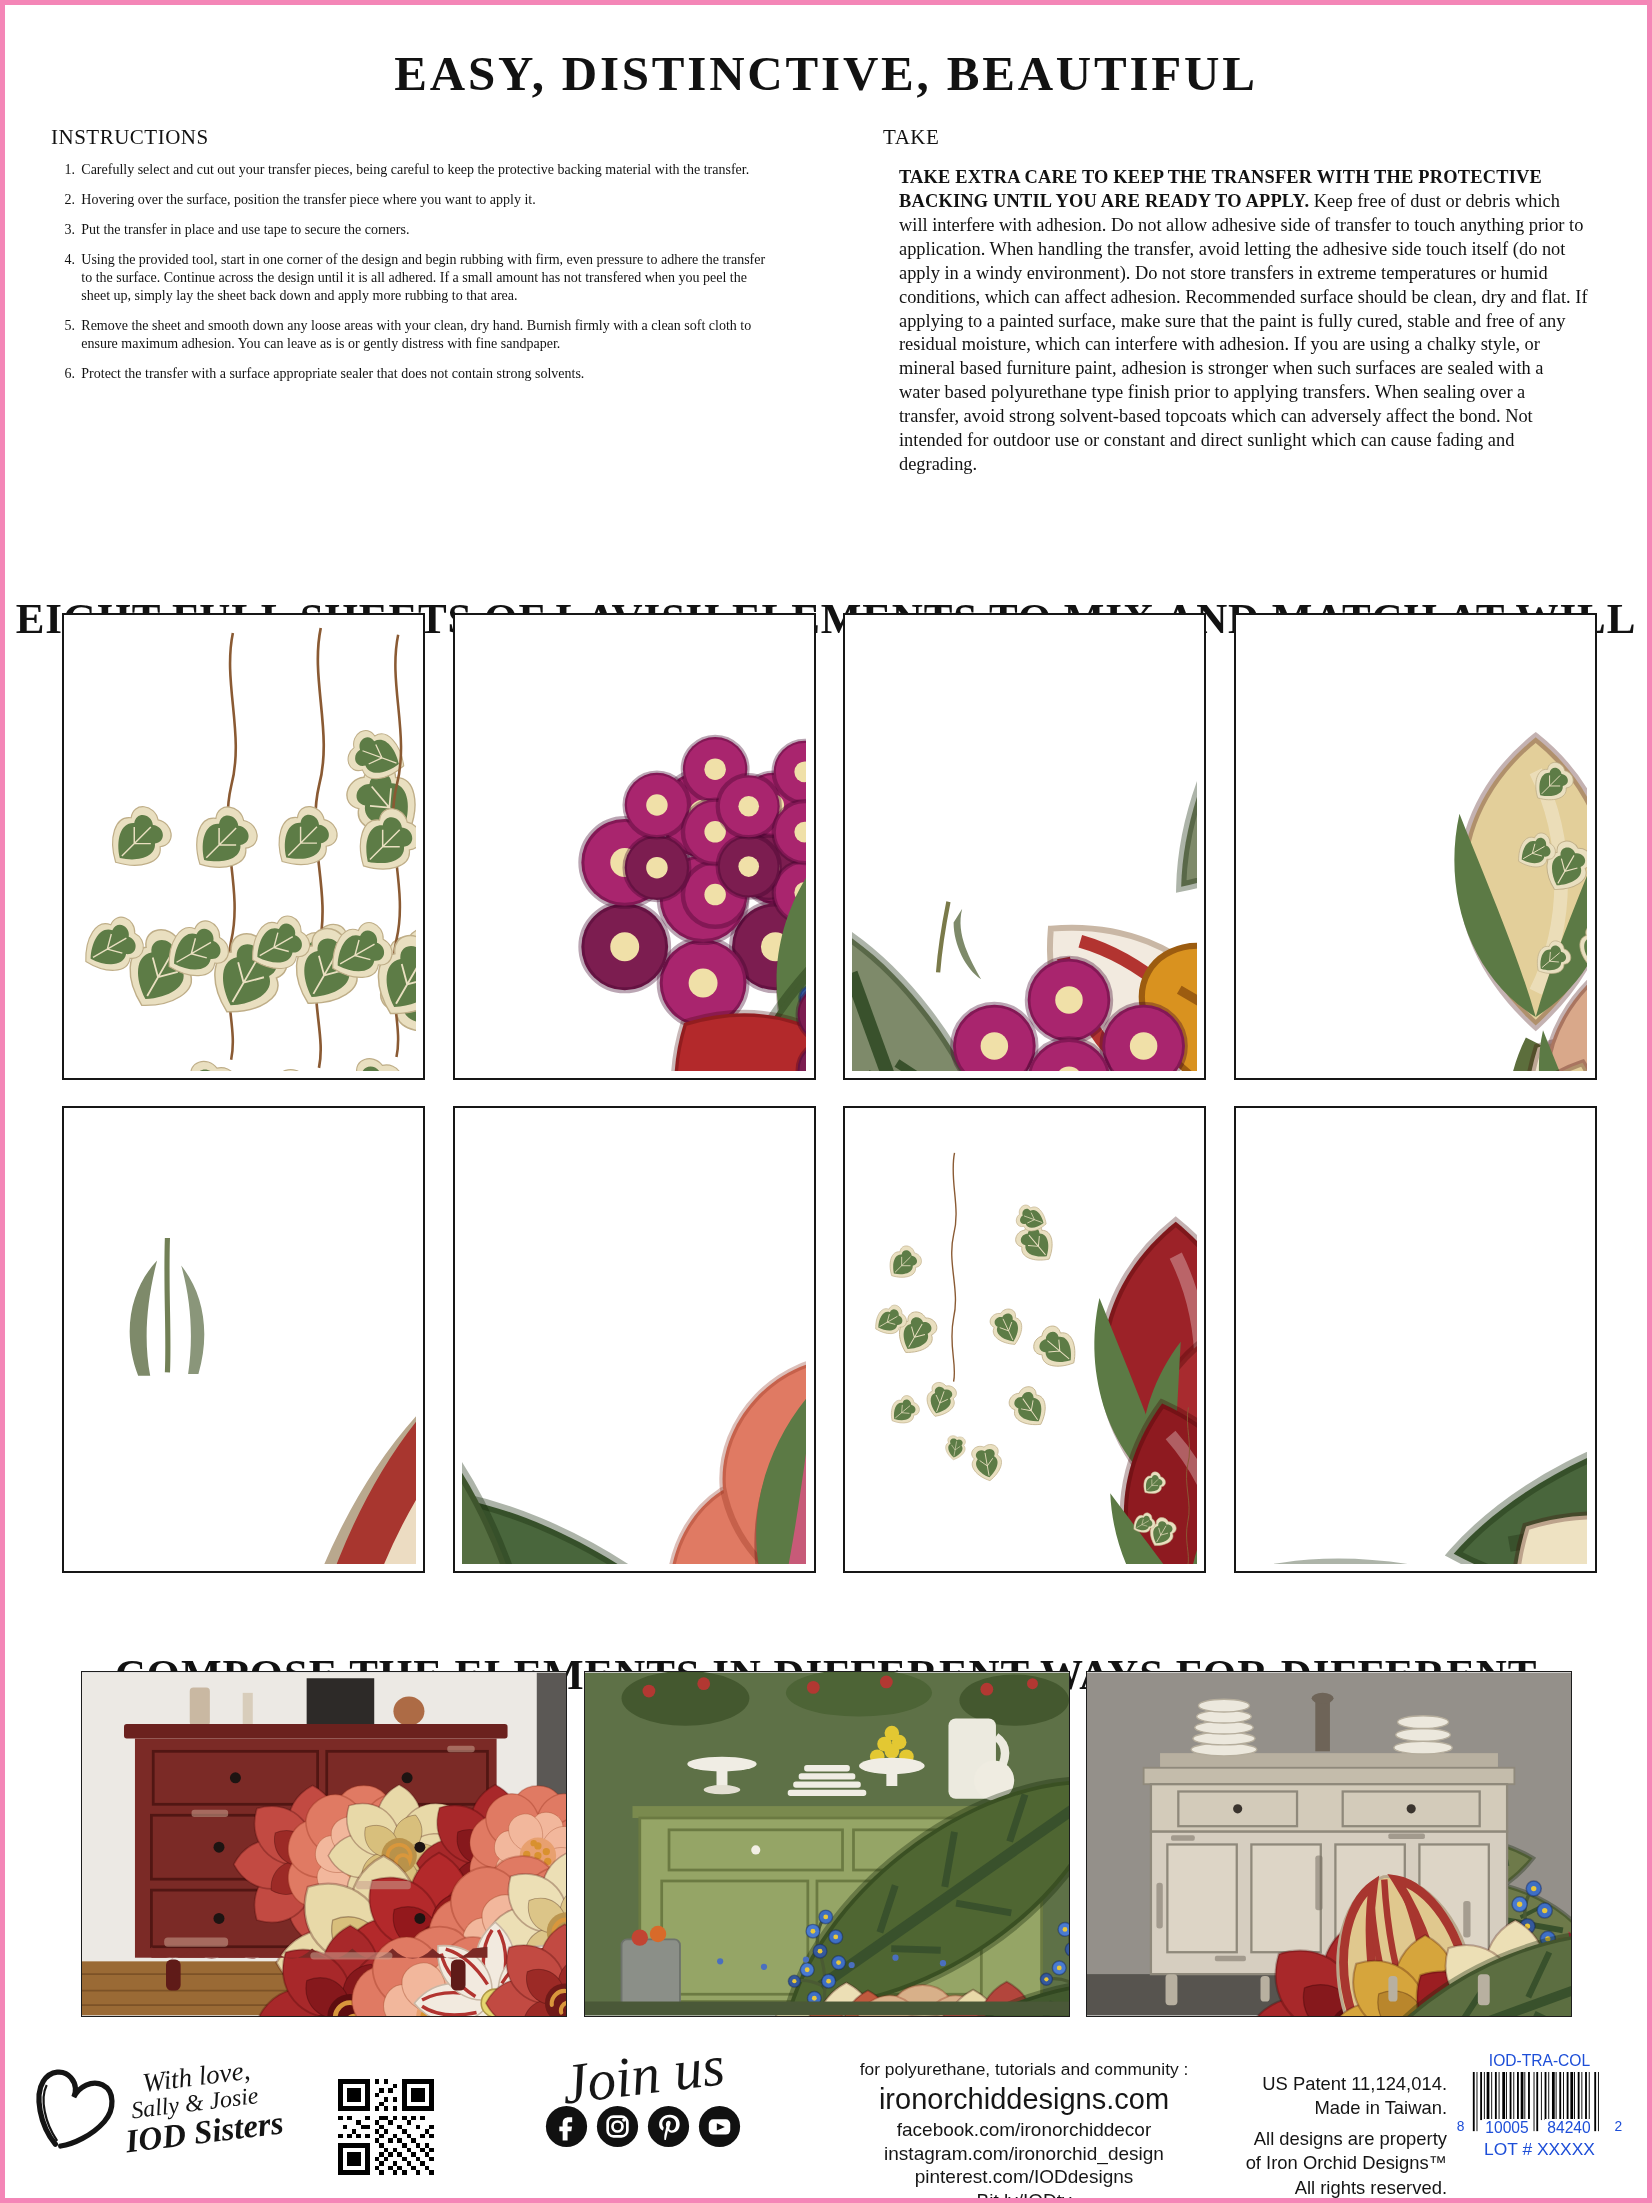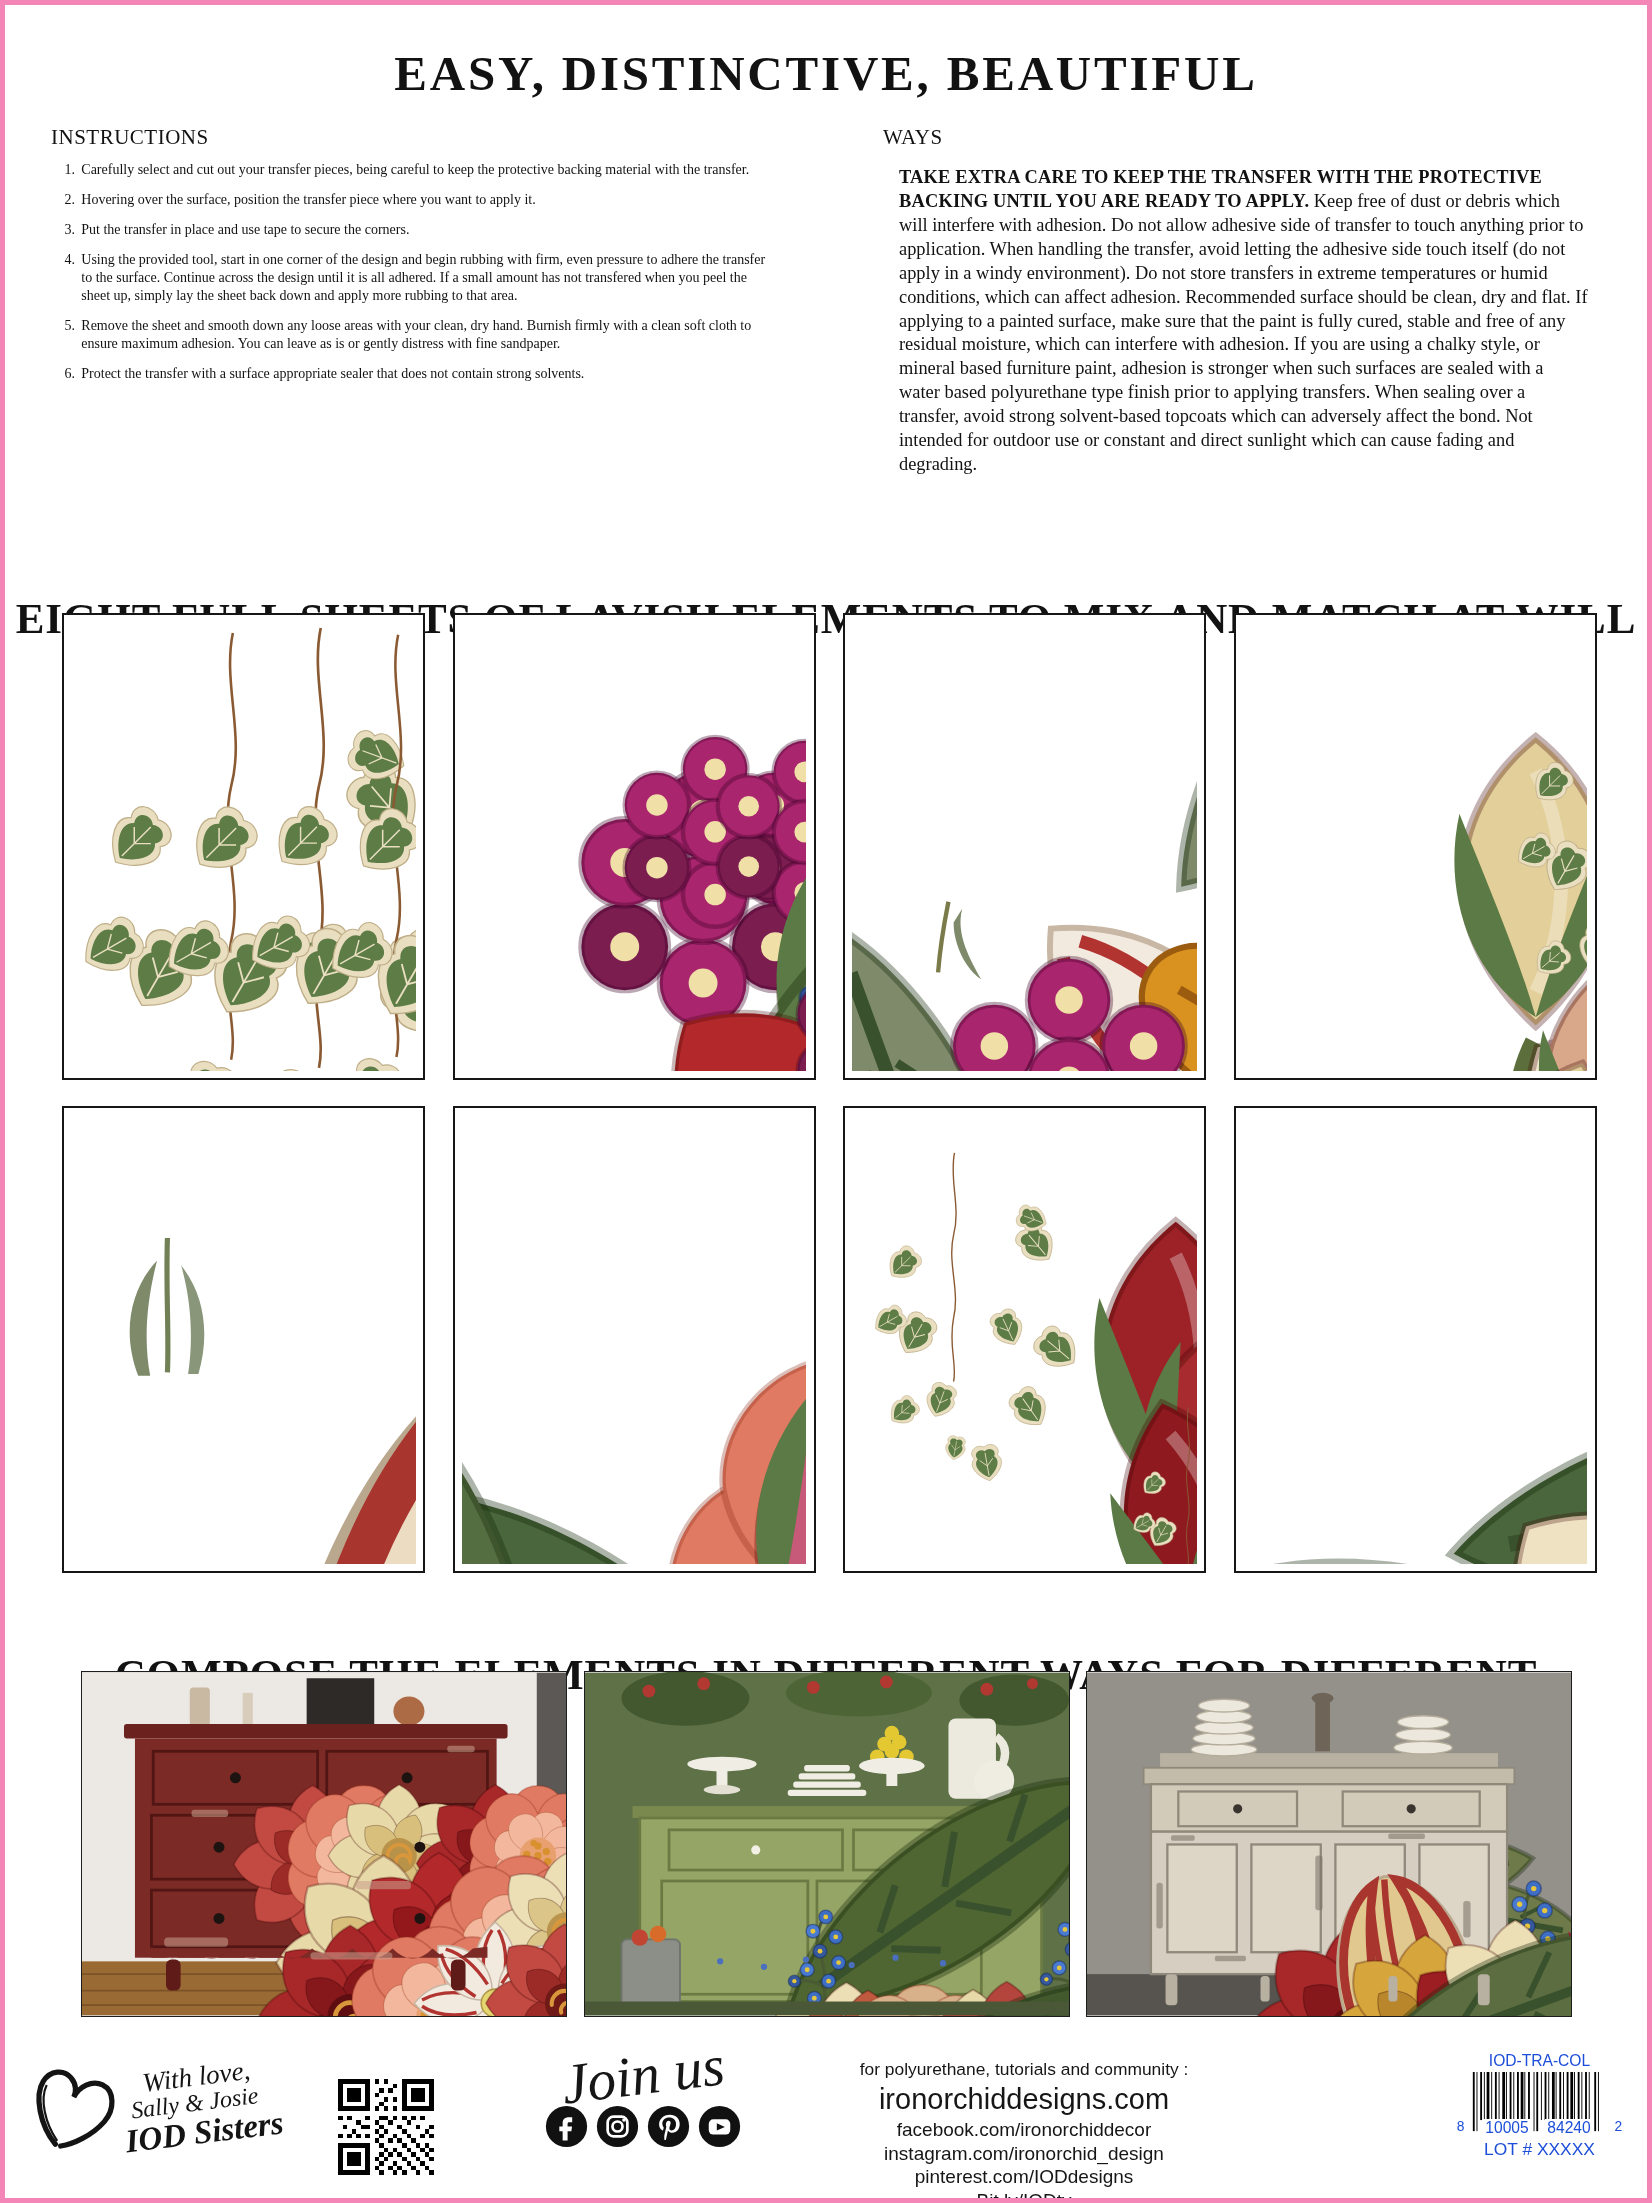--- a/index.html
+++ b/index.html
@@ -388,21 +388,21 @@
     <ol class="inst">
       <li>Carefully select and cut out your transfer pieces, being careful to keep the protective backing material with the transfer.</li>
       <li>Hovering over the surface, position the transfer piece where you want to apply it.</li>
       <li>Put the transfer in place and use tape to secure the corners.</li>
       <li>Using the provided tool, start in one corner of the design and begin rubbing with firm, even pressure to adhere the transfer to the surface. Continue across the design until it is all adhered. If a small amount has not transfered when you peel the sheet up, simply lay the sheet back down and apply more rubbing to that area.</li>
       <li>Remove the sheet and smooth down any loose areas with your clean, dry hand. Burnish firmly with a clean soft cloth to ensure maximum adhesion. You can leave as is or gently distress with fine sandpaper.</li>
       <li>Protect the transfer with a surface appropriate sealer that does not contain strong solvents.</li>
     </ol>
   </div>
   <div class="col-tips">
-    <h3 class="col-head">WAYS</h3>
+    <h3 class="col-head">TAKE</h3>
     <p class="tips-p"><b>TAKE EXTRA CARE TO KEEP THE TRANSFER WITH THE PROTECTIVE BACKING UNTIL YOU ARE READY TO APPLY.</b><span> Keep free of dust or debris which will interfere with adhesion. Do not allow adhesive side of transfer to touch anything prior to application. When handling the transfer, avoid letting the adhesive side touch itself (do not apply in a windy environment). Do not store transfers in extreme temperatures or humid conditions, which can affect adhesion. Recommended surface should be clean, dry and flat. If applying to a painted surface, make sure that the paint is fully cured, stable and free of any residual moisture, which can interfere with adhesion. If you are using a chalky style, or mineral based furniture paint, adhesion is stronger when such surfaces are sealed with a water based polyurethane type finish prior to applying transfers. When sealing over a transfer, avoid strong solvent-based topcoats which can adversely affect the bond. Not intended for outdoor use or constant and direct sunlight which can cause fading and degrading.</span></p>
   </div>
 </div>
 
 <h2 class="h-sheets">EIGHT FULL SHEETS OF LAVISH ELEMENTS TO MIX AND MATCH AT WILL</h2>
 
 <div class="sheets">
 
   <figure class="sheet" style="margin:0">
     <svg viewBox="0 0 400 515">
@@ -893,20 +893,28 @@
 
   <div class="community">
     <div class="intro">for polyurethane, tutorials and community :</div>
     <div class="site">ironorchiddesigns.com</div>
     <div class="link">facebook.com/ironorchiddecor</div>
     <div class="link">instagram.com/ironorchid_design</div>
     <div class="link">pinterest.com/IODdesigns</div>
     <div class="link">Bit.ly/IODtv</div>
   </div>
 
+  <div class="legal">
+    <div>US Patent 11,124,014.</div>
+    <div>Made in Taiwan.</div>
+    <div class="gap"></div>
+    <div>All designs are property</div>
+    <div>of Iron Orchid Designs™</div>
+    <div>All rights reserved.</div>
+  </div>
 
   <div class="barcode">
     <div class="bc-sku">IOD-TRA-COL</div>
     <div class="bc-wrap">
       <svg viewBox="0 0 150 66" preserveAspectRatio="none">
         <g fill="#000">
           <rect x="2" width="2" height="64"></rect>
             <rect x="6" width="1" height="64"></rect>
           <rect x="10" width="2" height="52"></rect>
             <rect x="14" width="1" height="52"></rect>

